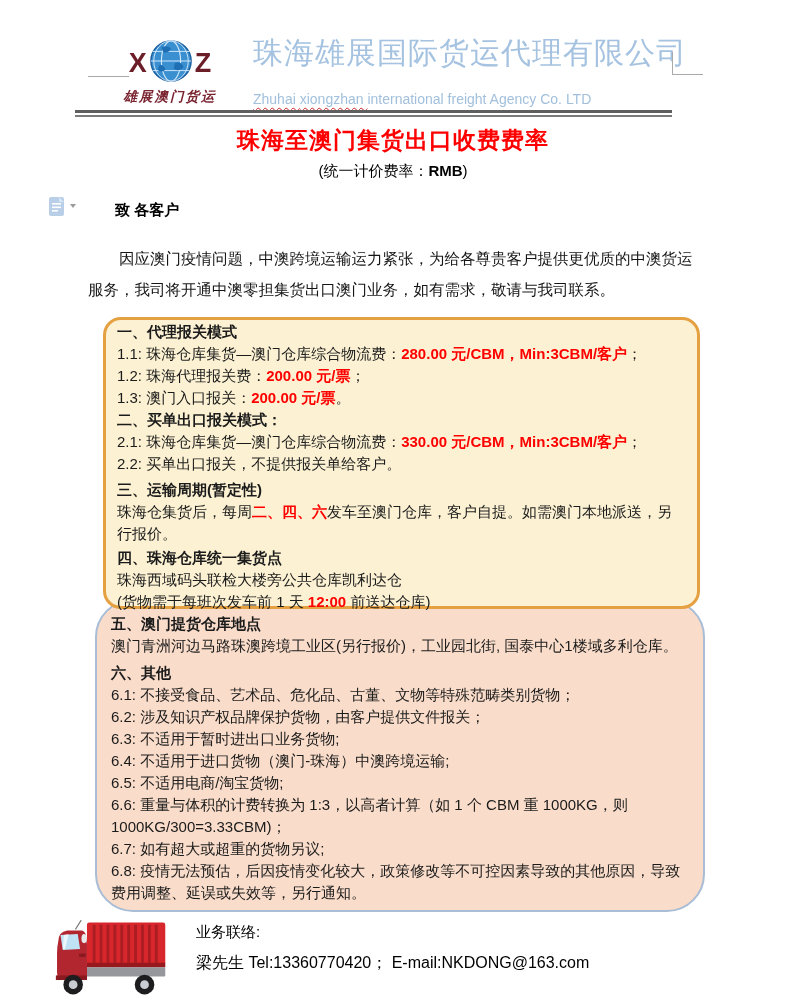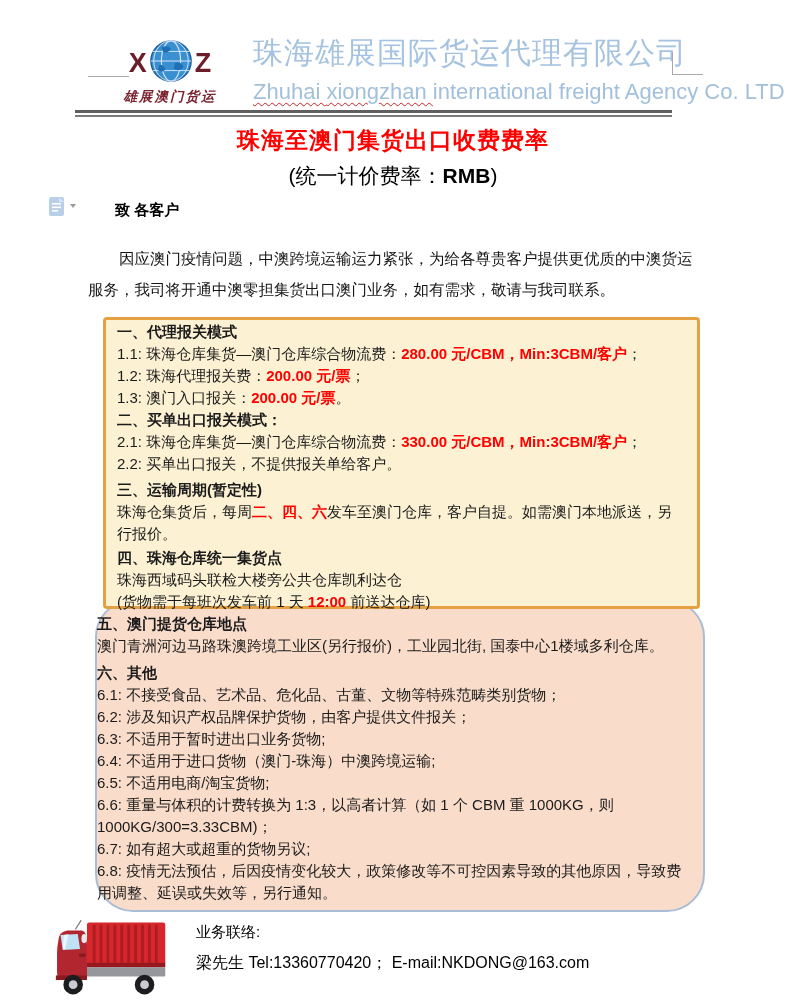--- a/index.html
+++ b/index.html
@@ -9,48 +9,48 @@
   
   .logo{position:absolute;left:102px;top:38px;width:136px;text-align:center;}
   .logo-row{display:flex;align-items:center;justify-content:center;}
   .logo-letter{font-weight:bold;font-size:27px;color:#6b1d28;line-height:1;}
   .logo-globe{margin:0 1px;}
   .logo-tagline{font-style:italic;font-weight:bold;color:#7a2430;font-size:13.5px;
                 margin-top:0;letter-spacing:2px;white-space:nowrap;}
   .company{position:absolute;left:253px;top:33px;width:430px;}
   .company-cn{font-family:"Liberation Serif","DejaVu Serif",serif;font-size:30px;
               color:#a5c3e0;letter-spacing:1px;white-space:nowrap;}
-  .company-en{font-size:22px;color:#a2c0dc;margin-top:5px;white-space:nowrap;}
+  .company-en{font-size:14px;color:#a2c0dc;margin-top:17px;white-space:nowrap;}
   .spell{text-decoration:underline;text-decoration-style:wavy;text-decoration-color:#c22;
          text-decoration-thickness:1px;text-underline-offset:3px;}
   .crop-left{position:absolute;left:88px;top:76px;width:41px;height:1px;background:#a9a9a9;}
   .crop-right-v{position:absolute;left:672px;top:52px;width:1px;height:23px;background:#a9a9a9;}
   .crop-right-h{position:absolute;left:672px;top:74px;width:31px;height:1px;background:#a9a9a9;}
   .double-rule{position:absolute;left:75px;top:110px;width:597px;height:2px;
                border-top:3px solid #5f5f5f;border-bottom:2px solid #7b7b7b;}
 
   
   .doc-title{position:absolute;left:0;top:125px;width:100%;text-align:center;
              font-size:23px;font-weight:bold;color:#fe0000;letter-spacing:1px;}
   .doc-subtitle{position:absolute;left:0;top:162px;width:100%;text-align:center;
-                font-size:21px;color:#000;}
+                font-size:15px;color:#000;}
   .doc-subtitle b{font-weight:bold;}
 
   .paste-btn{position:absolute;left:44px;top:195px;cursor:default;}
   .salutation{position:absolute;left:115px;top:201px;font-size:15px;font-weight:bold;color:#000;}
   .intro{position:absolute;left:88px;top:243px;width:616px;font-size:15.5px;
          line-height:31px;text-indent:2em;color:#151515;}
 
   
   .box1{position:absolute;left:103px;top:317px;width:597px;height:292px;box-sizing:border-box;
-        background:#fcf2d3;border:3px solid #e5a041;border-radius:4px;
+        background:#fcf2d3;border:3px solid #e5a041;border-radius:18px;
         padding:1px 16px 0 11px;font-size:15px;line-height:22px;z-index:2;color:#1b1b1b;}
   .box2{position:absolute;left:95px;top:599px;width:610px;height:313px;box-sizing:border-box;
         background:#f9dcca;border:2px solid #a9bdd6;border-radius:38px;
-        padding:12px 20px 0 0;font-size:15px;line-height:22px;z-index:1;color:#1b1b1b;}
+        padding:12px 20px 0 14px;font-size:15px;line-height:22px;z-index:1;color:#1b1b1b;}
   .sec-title{font-weight:bold;}
   .mt4{margin-top:4px;}
   .mt5{margin-top:5px;}
   .mt2{margin-top:2px;}
   .red{color:#ff0000;font-weight:bold;}
 
   
   .truck{position:absolute;left:52px;top:919px;}
   .footer-heading{position:absolute;left:196px;top:923px;font-size:15px;color:#000;}
   .contacts{position:absolute;left:196px;top:948px;font-size:16px;line-height:30px;color:#000;}

